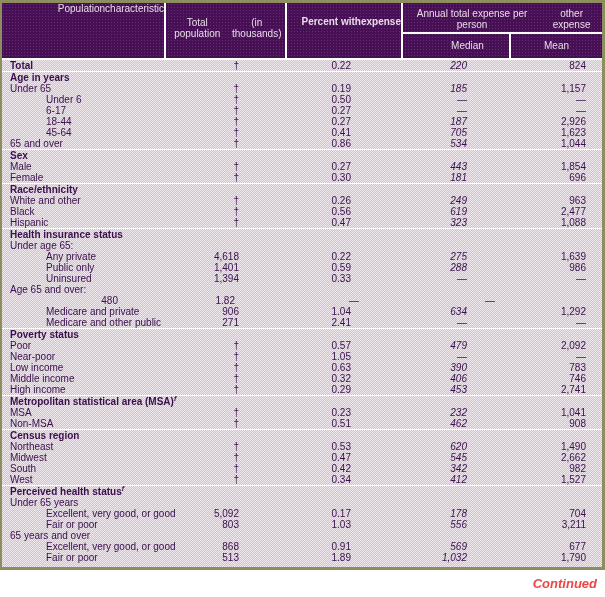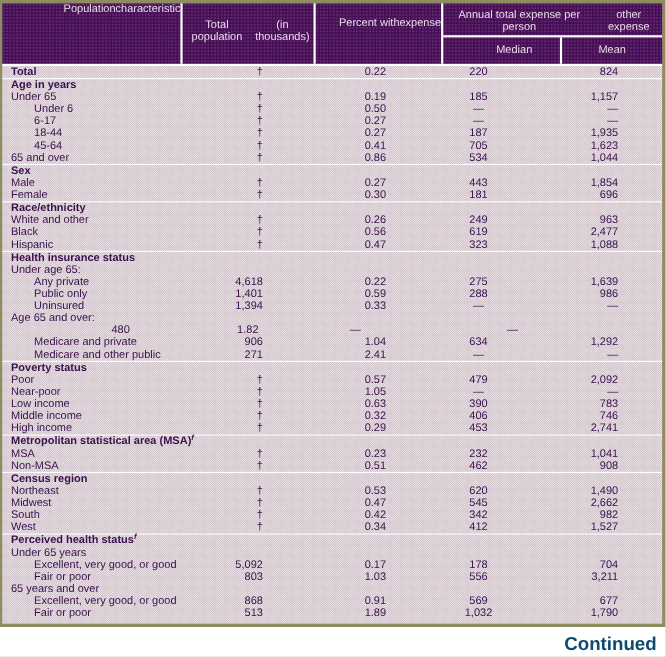--- a/index.html
+++ b/index.html
@@ -28,43 +28,43 @@
     background-image:radial-gradient(circle, rgba(132,72,150,0.5) 28%, transparent 30%);
     background-size:3px 3px;
     color:#e9dce8;
     font-size:10px;line-height:11px;
     border-bottom:2px solid #ffffff;
   }
   .hc{box-sizing:border-box;display:flex;flex-direction:row;justify-content:flex-end;}
   .hc.center{align-items:center;text-align:center;}
   .h-col1{grid-column:1;grid-row:1/3;border-right:2px solid #fff;padding:0 0 6px 8px;margin-left:28px;}
   .h-col2{grid-column:2;grid-row:1/3;border-right:2px solid #fff;padding-bottom:6px;}
-  .h-col3{grid-column:3;grid-row:1/3;border-right:2px solid #fff;padding-bottom:18px;}
+  .h-col3{grid-column:3;grid-row:1/3;border-right:2px solid #fff;padding-bottom:18px;font-weight:bold;}
   .h-span{grid-column:4/6;grid-row:1;border-bottom:2px solid #fff;justify-content:center;padding-top:3px;}
   .h-med{grid-column:4;grid-row:2;border-right:2px solid #fff;justify-content:center;padding-bottom:2px;padding-left:23px;}
   .h-mean{grid-column:5;grid-row:2;justify-content:center;padding-bottom:2px;}
   .tbody{font-size:10px;line-height:11px;overflow:hidden;height:593px;}
   .section{border-top:1.5px solid #ffffff;}
   .section:first-child{border-top:none;}
   .row{
     display:grid;
     grid-template-columns:164px 121px 116px 108px 1fr;
     height:11px;align-items:center;
   }
   .c-label{padding-left:8px;white-space:nowrap;overflow:visible;}
-  .c-label.ind{padding-left:29px;}
+  .c-label.ind{padding-left:44px;}
   .bold{font-weight:bold;}
   .c-pop{text-align:right;padding-right:48px;}
   .c-pct{text-align:right;padding-right:52px;}
-  .c-med{text-align:center;padding-right:44px;}
-  .c-mean{text-align:right;padding-right:40px;}
+  .c-med{text-align:right;padding-right:44px;font-style:italic;}
+  .c-mean{text-align:right;padding-right:16px;}
   sup.fn{font-size:7px;font-style:italic;vertical-align:super;line-height:0;}
   .continued{
     position:absolute;right:8px;top:576px;
-    font-size:17px;font-weight:bold;color:#0c4a6e;
+    font-size:13px;font-weight:bold;font-style:italic;color:#ef4444;
   }
 </style>
 </head>
 <body>
 
 <div class="table-wrap">
   <div class="thead">
     <div class="hc h-col1">
       <span>Population</span>
       <span>characteristic</span>
@@ -125,21 +125,21 @@
           <div class="c-pop">†</div>
           <div class="c-pct">0.27</div>
           <div class="c-med">—</div>
           <div class="c-mean">—</div>
         </div>
         <div class="row">
           <div class="c-label ind">18-44</div>
           <div class="c-pop">†</div>
           <div class="c-pct">0.27</div>
           <div class="c-med">187</div>
-          <div class="c-mean">1,935</div>
+          <div class="c-mean">2,926</div>
         </div>
         <div class="row">
           <div class="c-label ind">45-64</div>
           <div class="c-pop">†</div>
           <div class="c-pct">0.41</div>
           <div class="c-med">705</div>
           <div class="c-mean">1,623</div>
         </div>
         <div class="row">
           <div class="c-label">65 and over</div>

